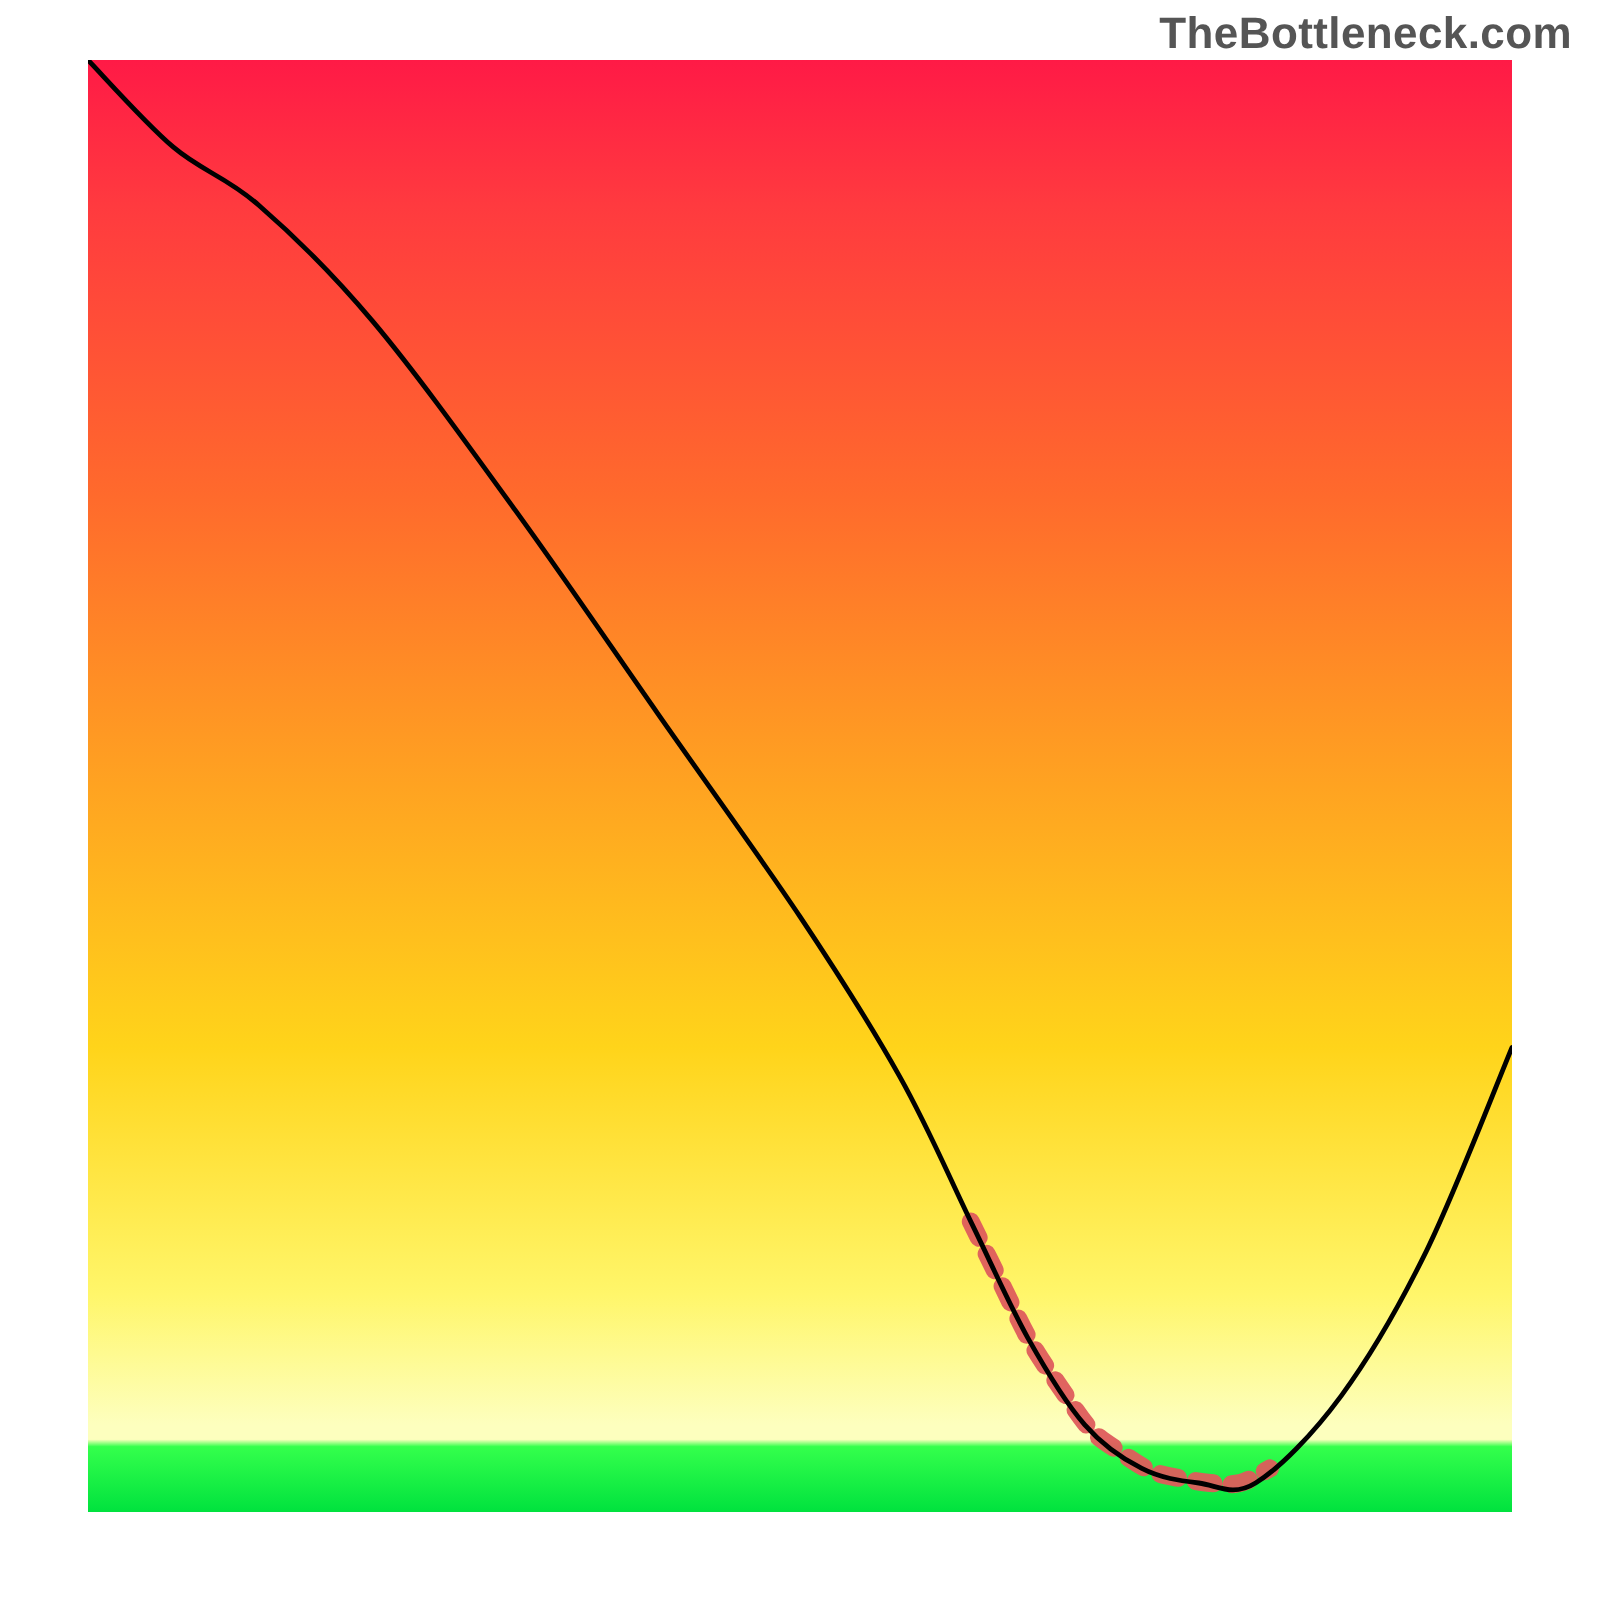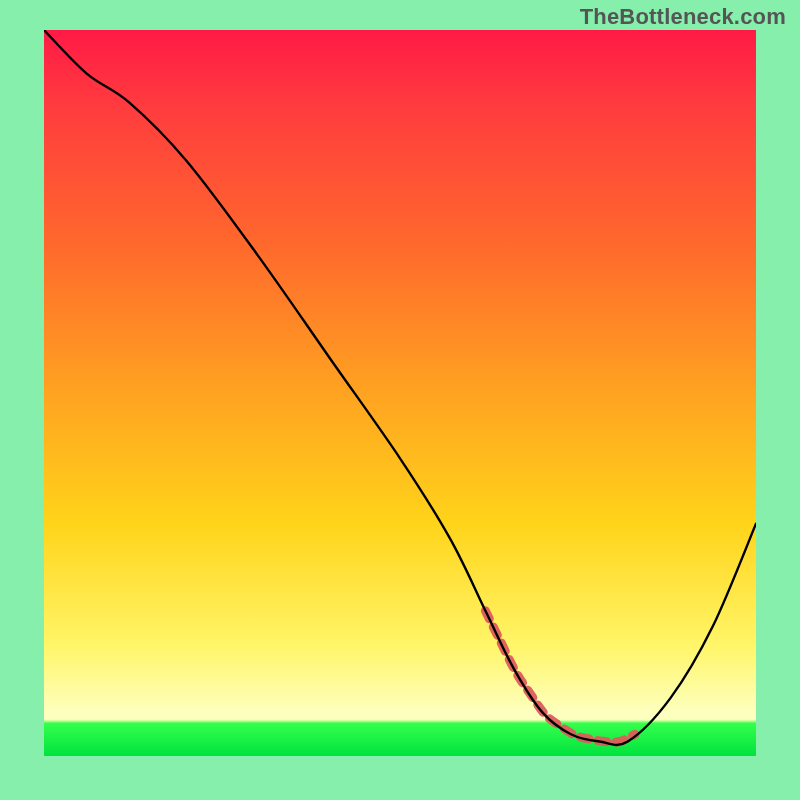--- a/index.html
+++ b/index.html
@@ -8,21 +8,21 @@
     width: 800px;
     height: 800px;
     background: #000;
     overflow: hidden;
     font-family: Arial, Helvetica, sans-serif;
   }
   .frame {
     position: relative;
     width: 800px;
     height: 800px;
-    background: #86efac;
+    background: #ffffff;
   }
   .watermark {
     position: absolute;
     top: 4px;
     right: 14px;
     color: #555;
     font-size: 22px;
     font-weight: 600;
     letter-spacing: 0.2px;
     z-index: 5;

